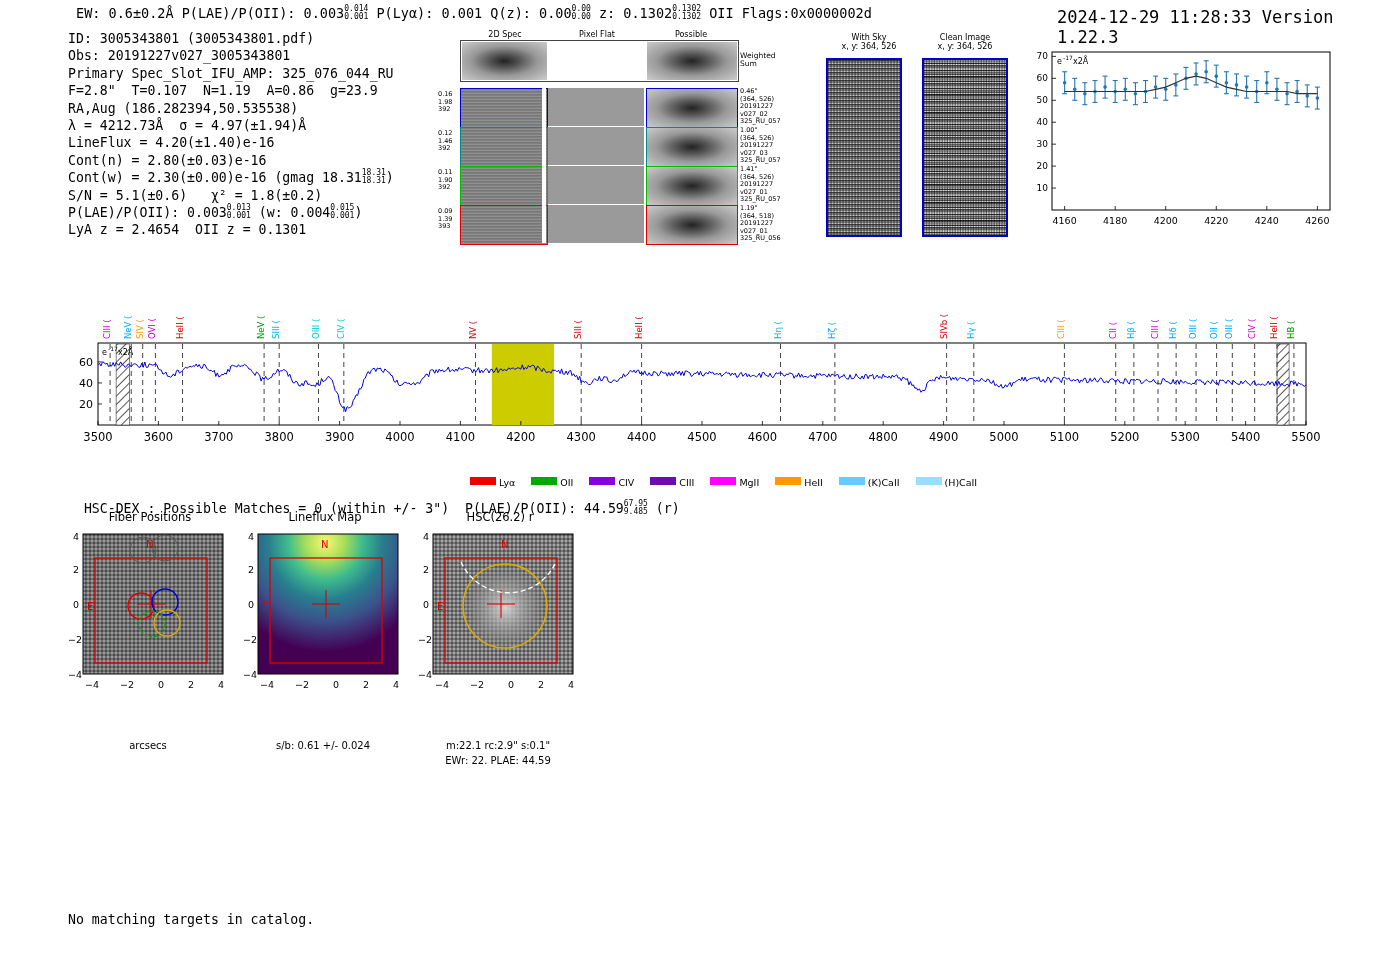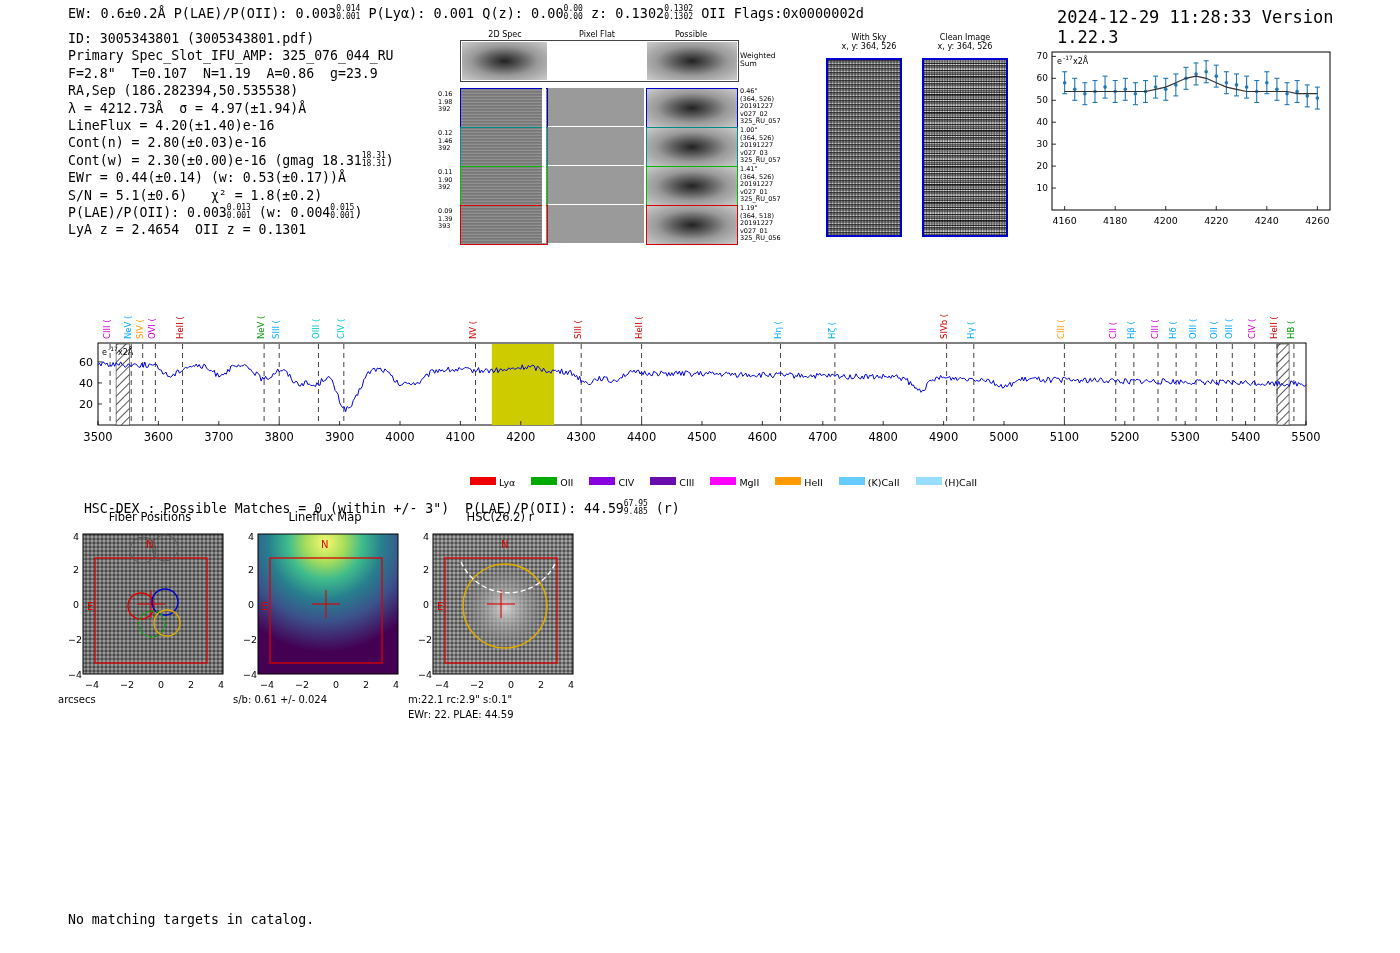--- a/index.html
+++ b/index.html
@@ -1,21 +1,21 @@
 <!DOCTYPE html>
 <html><head>
 <meta charset="utf-8">
 <style>
   html,body{margin:0;padding:0;background:#ffffff;}
   body{width:1400px;height:953px;position:relative;font-family:"DejaVu Sans Mono",monospace;color:#000;}
   .abs{position:absolute;}
   .mono{font-family:"DejaVu Sans Mono",monospace;}
 
   
-  #header-line{top:5px;left:68px;font-size:13.5px;letter-spacing:0px;}
+  #header-line{top:5px;left:76px;font-size:13.5px;letter-spacing:0px;}
   #header-date{top:7px;left:1057px;font-size:17px;}
   .stackfrac{display:inline-block;font-size:8px;line-height:8px;vertical-align:-1px;text-align:left;}
 
   
   #info-block{top:30px;left:68px;font-size:13.2px;line-height:17.4px;}
   #info-block div{white-space:pre;}
 
   
   #spec2d{top:30px;left:460px;width:310px;height:215px;}
   .lbl-tiny{font-size:7.5px;font-family:"DejaVu Sans",sans-serif;}
@@ -39,47 +39,47 @@
   
   #legend{position:absolute;top:477px;left:470px;font-size:9.5px;font-family:"DejaVu Sans",sans-serif;}
   .legsw{display:inline-block;width:26px;height:8px;vertical-align:1px;margin-right:3px;}
 
   
   #hscdex{top:485px;left:68px;font-size:13.2px;white-space:pre;}
 
   
   .imgpanel{position:absolute;}
   .imgtitle{font-size:11.5px;font-family:"DejaVu Sans",sans-serif;text-align:center;}
-  .axlabel{font-size:10px;font-family:"DejaVu Sans",sans-serif;text-align:left;}
+  .axlabel{font-size:10px;font-family:"DejaVu Sans",sans-serif;text-align:center;margin-top:46px;}
 
   #footer-note{top:875px;left:68px;font-size:13.2px;line-height:18px;white-space:pre;}
 
   svg{display:block;}
   text{font-family:"DejaVu Sans",sans-serif;}
 </style>
 </head>
 <body>
 
 <div class="abs mono" id="header-line">
   <span>EW: 0.6±0.2Å</span><span>  </span><span>P(LAE)/P(OII): 0.003</span><span class="stackfrac"><span>0.014</span><br><span>0.001</span></span><span>  </span><span>P(Lyα): 0.001</span><span>  </span><span>Q(z): 0.00</span><span class="stackfrac"><span>0.00</span><br><span>0.00</span></span><span>  </span><span>z: 0.1302</span><span class="stackfrac"><span>0.1302</span><br><span>0.1302</span></span><span> </span><span>OII</span><span>   </span><span>Flags:0x0000002d</span>
 </div>
 <div class="abs mono" id="header-date">
   <span>2024-12-29 11:28:33</span><span>  </span><span>Version 1.22.3</span>
 </div>
 
 <div class="abs mono" id="info-block">
   <div>ID: 3005343801 (3005343801.pdf)</div>
+  <div>Obs: 20191227v027_3005343801</div>
   <div>Primary Spec_Slot_IFU_AMP: 325_076_044_RU</div>
   <div>F=2.8"  T=0.107  N=1.19  A=0.86  g=23.9</div>
-  <div>RA,Sep (186.282394,50.535538)</div>
+  <div>RA,Aug (186.282394,50.535538)</div>
   <div>λ = 4212.73Å  σ = 4.97(±1.94)Å</div>
   <div>LineFlux = 4.20(±1.40)e-16</div>
   <div>Cont(n) = 2.80(±0.03)e-16</div>
   <div><span>Cont(w) = 2.30(±0.00)e-16 (gmag 18.31</span><span class="stackfrac"><span>18.31</span><br><span>18.31</span></span><span>)</span></div>
-  <div>EWr = 0.44(±0.14) (w: 0.53(±0.17))Å</div>
   <div>S/N = 5.1(±0.6)   χ² = 1.8(±0.2)</div>
   <div><span>P(LAE)/P(OII): 0.003</span><span class="stackfrac"><span>0.013</span><br><span>0.001</span></span><span> (w: 0.004</span><span class="stackfrac"><span>0.015</span><br><span>0.001</span></span><span>)</span></div>
   <div>LyA z = 2.4654  OII z = 0.1301</div>
 </div>
 
 <div class="abs" id="spec2d">
 
   <div class="abs panel-title" style="left:0px;top:0px;width:90px;">2D Spec</div>
   <div class="abs panel-title" style="left:92px;top:0px;width:90px;">Pixel Flat</div>
   <div class="abs panel-title" style="left:185px;top:0px;width:92px;">Possible</div>

